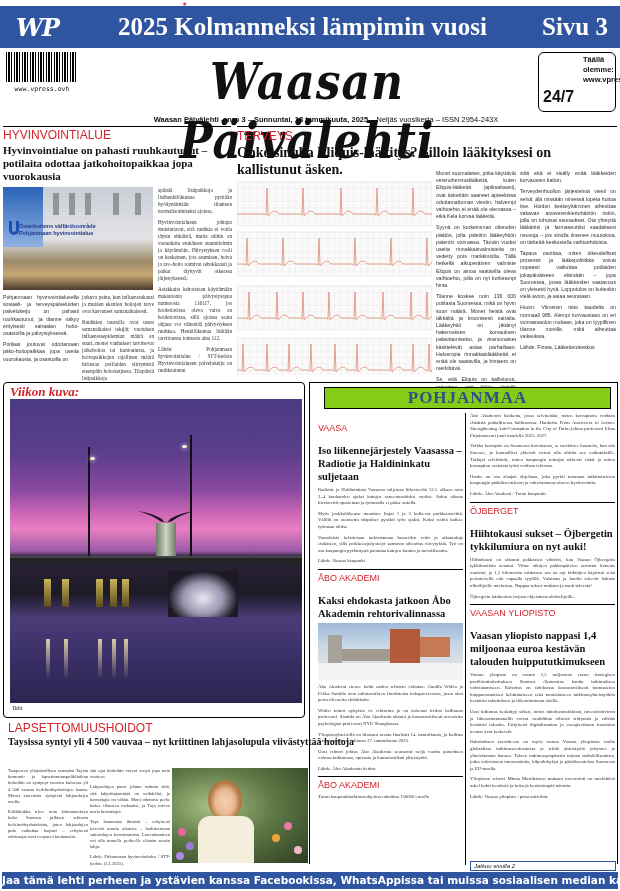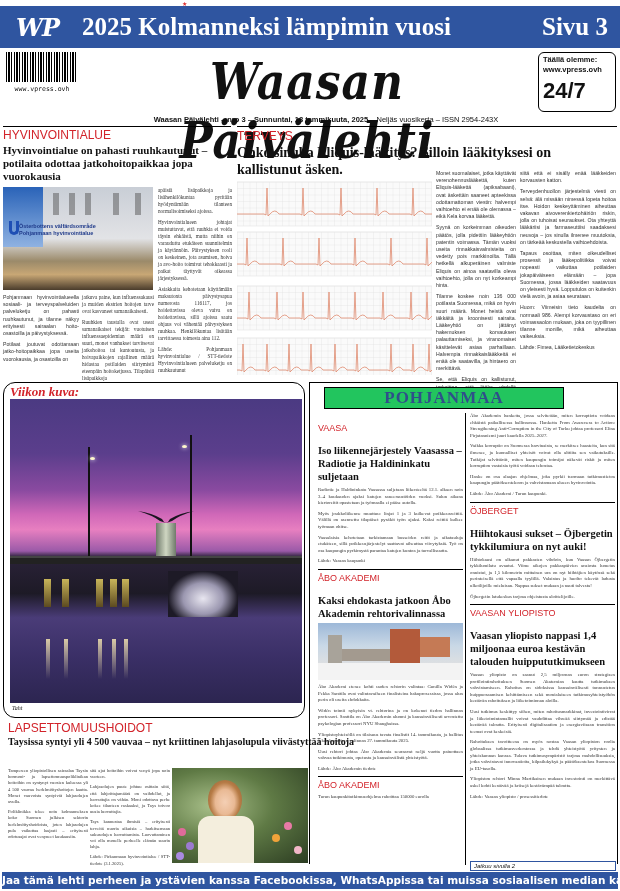--- a/index.html
+++ b/index.html
@@ -1,31 +1,31 @@
 <!DOCTYPE html>
 <html><head>
 <meta charset="utf-8">
 <style>
   * { box-sizing: border-box; margin: 0; padding: 0; }
   html, body { width: 620px; height: 891px; background: #fff; overflow: hidden; }
   body { position: relative; font-family: "DejaVu Serif", serif; color: #111; }
 
   .topband { position: absolute; left: 0; top: 6px; width: 620px; height: 42px; background: #2f55a0; color: #fff; display: flex; align-items: center; }
   .topband .wp { font-family: "DejaVu Serif", serif; font-weight: bold; font-size: 24px; margin-left: 16px; width: 66px; font-style: italic; letter-spacing: -1px; }
-  .topband .headline { font-family: "Liberation Serif", serif; font-weight: bold; font-size: 25px; flex: 1; }
+  .topband .headline { font-family: "Liberation Serif", serif; font-weight: bold; font-size: 25px; flex: 1; margin-left: 36px; }
   .topband .page { font-family: "Liberation Serif", serif; font-weight: bold; font-size: 25px; margin-right: 12px; }
   .star { position: absolute; left: 182px; top: 0; color: #d33; font-size: 6px; }
 
   .barcode { position: absolute; left: 6px; top: 52px; width: 72px; height: 30px;
     background: repeating-linear-gradient(90deg, #000 0 1px, #fff 1px 2px, #000 2px 4px, #fff 4px 5px, #000 5px 6px, #fff 6px 8px); }
   .barcode-url { position: absolute; left: 6px; top: 85px; width: 72px; text-align: center; font-family: "DejaVu Sans Mono", monospace; font-size: 6.5px; }
   .masthead { position: absolute; left: 92px; top: 52px; width: 430px; text-align: center; font-family: "DejaVu Serif", serif; font-weight: bold; font-size: 44px; font-style: italic; letter-spacing: 1px; transform: scaleY(1.15); transform-origin: top; }
   .promo-box { position: absolute; left: 538px; top: 52px; width: 78px; height: 60px; border: 1px solid #000; border-radius: 6px; padding: 2px 4px; font-family: "Liberation Sans", sans-serif; }
-  .promo-box .l1, .promo-box .l2 { font-size: 7.5px; font-weight: bold; line-height: 10px; }
-  .promo-box .l3 { font-size: 22px; font-weight: bold; margin-top: 3px; }
+  .promo-box .l1, .promo-box .l2 { font-size: 7.5px; font-weight: bold; line-height: 10px; margin-left: 40px; }
+  .promo-box .l3 { font-size: 16px; font-weight: bold; margin-top: 3px; }
   .issue-line { position: absolute; left: 0; top: 115px; width: 620px; text-align: center; font-family: "Liberation Sans", sans-serif; font-size: 7.5px; margin-left: 16px; }
   .issue-line b { font-weight: bold; }
 
   .rule { position: absolute; height: 1px; background: #000; }
   .kicker { font-family: "Liberation Sans", sans-serif; color: #d2232a; text-transform: uppercase; }
   .body-text { font-family: "Liberation Serif", serif; font-size: 5.2px; line-height: 7px; color: #333; text-align: justify; }
   .body-sans { font-family: "Liberation Sans", sans-serif; font-size: 5.2px; line-height: 7.2px; color: #333; text-align: justify; }
   .body-text p, .body-sans p { margin-bottom: 4px; }
 
   
@@ -44,21 +44,21 @@
 
   
   .a2 { position: absolute; left: 237px; top: 129px; width: 380px; }
   .a2 .kicker { font-size: 12px; }
   .a2 h2 { font-family: "Liberation Serif", serif; font-weight: bold; font-size: 14px; line-height: 17px; margin-top: 1px; }
   .ecg { position: absolute; left: 237px; top: 180px; width: 195px; height: 195px; }
   .a2-c1 { position: absolute; left: 436px; top: 170px; width: 80px; }
   .a2-c2 { position: absolute; left: 520px; top: 170px; width: 96px; }
 
   
-  .photo-box { position: absolute; left: 3px; top: 382px; width: 302px; height: 336px; border: 1px solid #000; border-radius: 12px; }
+  .photo-box { position: absolute; left: 3px; top: 382px; width: 302px; height: 336px; border: 1px solid #000; border-radius: 4px; }
   .photo-box .title { position: absolute; left: 6px; top: 1px; font-family: "Liberation Serif", serif; font-weight: bold; font-style: italic; color: #d2232a; font-size: 13px; }
   .photo { position: absolute; left: 6px; top: 16px; width: 292px; height: 304px; overflow: hidden;
     background: linear-gradient(180deg, #4b3a82 0%, #5b3e8c 18%, #8a4aa0 30%, #d068b8 38%, #e77fc0 43%, #9b5aa8 50%, #2a2238 52%, #1d1a26 64%, #4a3c78 72%, #3a2f66 85%, #2c2550 100%); }
   .photo .pole { position: absolute; width: 2px; background: #111; }
   .photo .lamp { position: absolute; width: 5px; height: 3px; background: #fff8cc; border-radius: 50%; box-shadow: 0 0 4px #fff; }
   .photo .column { position: absolute; left: 146px; top: 124px; width: 20px; height: 38px; background: linear-gradient(90deg, #6f7a6a, #cfd6c2, #6f7a6a); }
   .photo .eagle { position: absolute; left: 128px; top: 110px; width: 56px; height: 16px; }
   .photo .bridge { position: absolute; left: 0; top: 157px; width: 292px; height: 8px; background: #222; border-top: 2px solid #444; }
   .photo .light { position: absolute; top: 180px; width: 7px; height: 28px; background: linear-gradient(180deg,#c8b55a,#5c4a20); }
   .photo .refl { position: absolute; top: 240px; width: 4px; height: 40px; background: linear-gradient(180deg, rgba(255,240,180,.8), rgba(255,240,180,0)); }
@@ -72,21 +72,21 @@
   .a3-c1 { position: absolute; left: 8px; top: 768px; width: 80px; font-size: 4.6px; line-height: 6.2px; }
   .a3-c2 { position: absolute; left: 90px; top: 768px; width: 80px; font-size: 4.6px; line-height: 6.2px; }
   .child { position: absolute; left: 172px; top: 768px; width: 136px; height: 95px; overflow: hidden;
     background: radial-gradient(ellipse at 30% 40%, #a9c08a 0%, #5f7a45 45%, #2c3d22 100%); }
   .child .head { position: absolute; left: 36px; top: 12px; width: 34px; height: 40px; border-radius: 50%; background: radial-gradient(ellipse at 50% 55%, #f4cfb4 0%, #e9b994 40%, #b77c47 62%, #8a5a2c 100%); }
   .child .dress { position: absolute; left: 26px; top: 48px; width: 56px; height: 50px; border-radius: 12px 12px 0 0; background: #f4eedd; }
   .child .flower { position: absolute; width: 8px; height: 8px; border-radius: 50%; }
 
   
   .pohj-box { position: absolute; left: 309px; top: 382px; width: 309px; height: 482px; border-top: 1px solid #000; border-left: 1px solid #000; border-right: 1px solid #000; }
-  .pohj-banner { position: absolute; left: 14px; top: 4px; width: 240px; height: 22px; background: #22c55e; border: 1px solid #000; text-align: center; font-family: "Liberation Serif", serif; font-weight: bold; font-size: 17px; color: #2f4f8a; line-height: 20px; letter-spacing: 1px; }
+  .pohj-banner { position: absolute; left: 14px; top: 4px; width: 287px; height: 22px; background: #84cc16; border: 1px solid #000; text-align: center; font-family: "Liberation Serif", serif; font-weight: bold; font-size: 17px; color: #2f4f8a; line-height: 20px; letter-spacing: 1px; }
   .pohj-divider { position: absolute; left: 155px; top: 30px; width: 1px; height: 452px; background: #000; }
   .pcol { position: absolute; width: 145px; }
   .pcol .kicker { font-size: 9px; }
   .pcol h3 { font-family: "Liberation Serif", serif; font-weight: bold; font-size: 10.5px; line-height: 13px; margin-top: 11px; }
   .pcol .body-text { font-size: 4.8px; line-height: 6.6px; margin-top: 4px; }
   .dash-rule { height: 0; border-top: 1px solid #000; margin: 4px 0 3px 0; }
   .abo-img { width: 145px; height: 57px; margin-top: 3px; position: relative; overflow: hidden;
     background: linear-gradient(180deg, #9db8d8 0%, #c9d8e6 40%, #dcdfe2 70%, #f1f1f1 100%); }
   .abo-img .bld1 { position: absolute; left: 72px; top: 6px; width: 30px; height: 34px; background: #b35a3a; }
   .abo-img .bld2 { position: absolute; left: 102px; top: 14px; width: 30px; height: 20px; background: #c57a55; }

